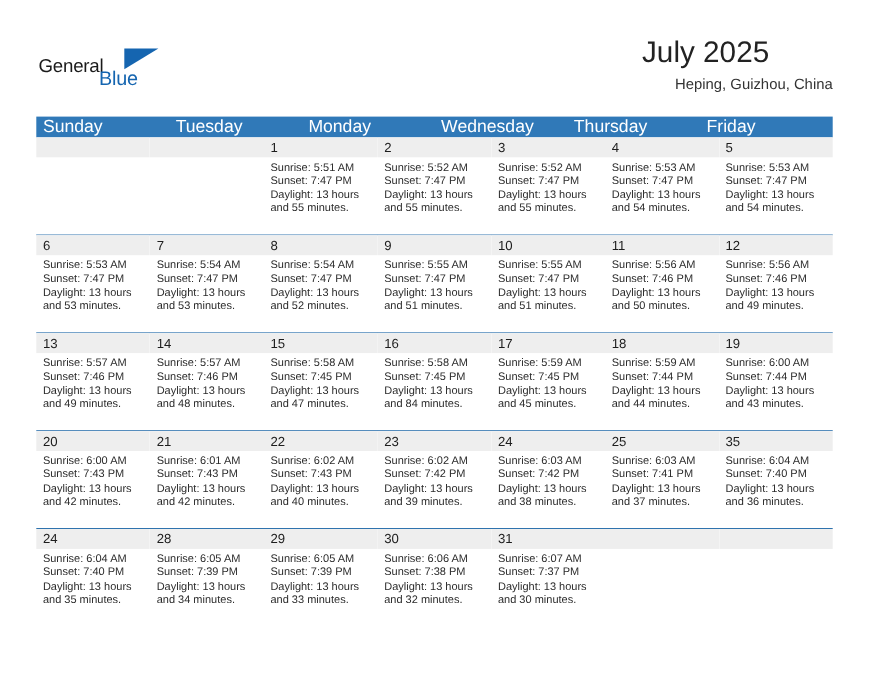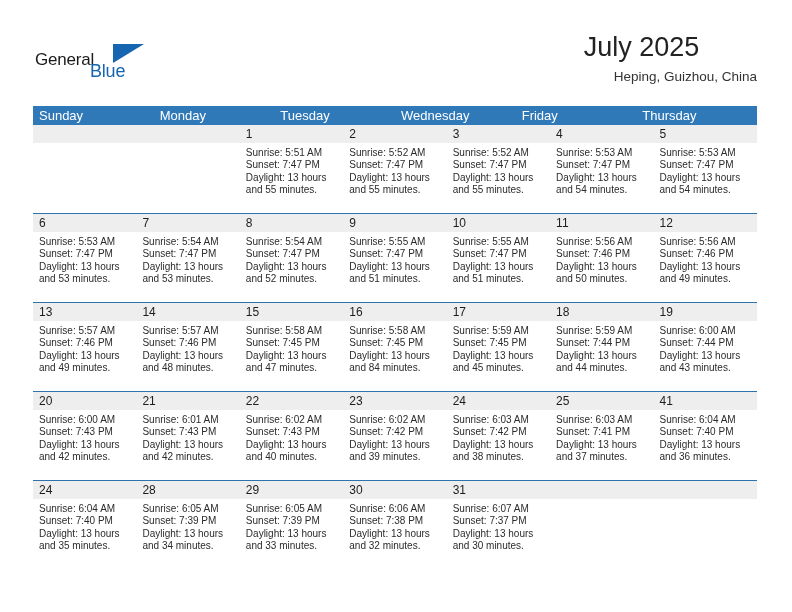--- a/index.html
+++ b/index.html
@@ -88,21 +88,21 @@
   }
   .dow-row {
     display: flex;
     width: 724px;
     background: #3079b8;
     height: 19px;
   }
   .dow {
     flex: 1 1 0;
     color: #ffffff;
-    font-size: 13px;
+    font-size: 16px;
     line-height: 19px;
     padding-left: 6px;
     white-space: nowrap;
     overflow: hidden;
   }
   .week {
     width: 724px;
     border-top: 1.6px solid #2f73ae;
   }
   .week:first-of-type { border-top: none; }
@@ -150,25 +150,25 @@
     <div class="title-wrap">
       <div class="cal-title">July 2025</div>
       <div class="cal-sub">Heping, Guizhou, China</div>
     </div>
 
   </div>
 
   <div class="calendar">
     <div class="dow-row">
       <div class="dow">Sunday</div>
+      <div class="dow">Tuesday</div>
       <div class="dow">Monday</div>
-      <div class="dow">Tuesday</div>
       <div class="dow">Wednesday</div>
+      <div class="dow">Thursday</div>
       <div class="dow">Friday</div>
-      <div class="dow">Thursday</div>
     </div>
     <div id="weeks-container">
         <div class="week">
           <div class="week-cells">
             <div class="cell empty">
               <div class="daynum-band"></div>
               <div class="cell-body">
                 <div></div>
                 <div></div>
                 <div></div>
@@ -415,21 +415,21 @@
             <div class="cell">
               <div class="daynum-band">25</div>
               <div class="cell-body">
                 <div>Sunrise: 6:03 AM</div>
                 <div>Sunset: 7:41 PM</div>
                 <div>Daylight: 13 hours</div>
                 <div>and 37 minutes.</div>
               </div>
             </div>
             <div class="cell">
-              <div class="daynum-band">41</div>
+              <div class="daynum-band">35</div>
               <div class="cell-body">
                 <div>Sunrise: 6:04 AM</div>
                 <div>Sunset: 7:40 PM</div>
                 <div>Daylight: 13 hours</div>
                 <div>and 36 minutes.</div>
               </div>
             </div>
           </div>
         </div>
         <div class="week">

